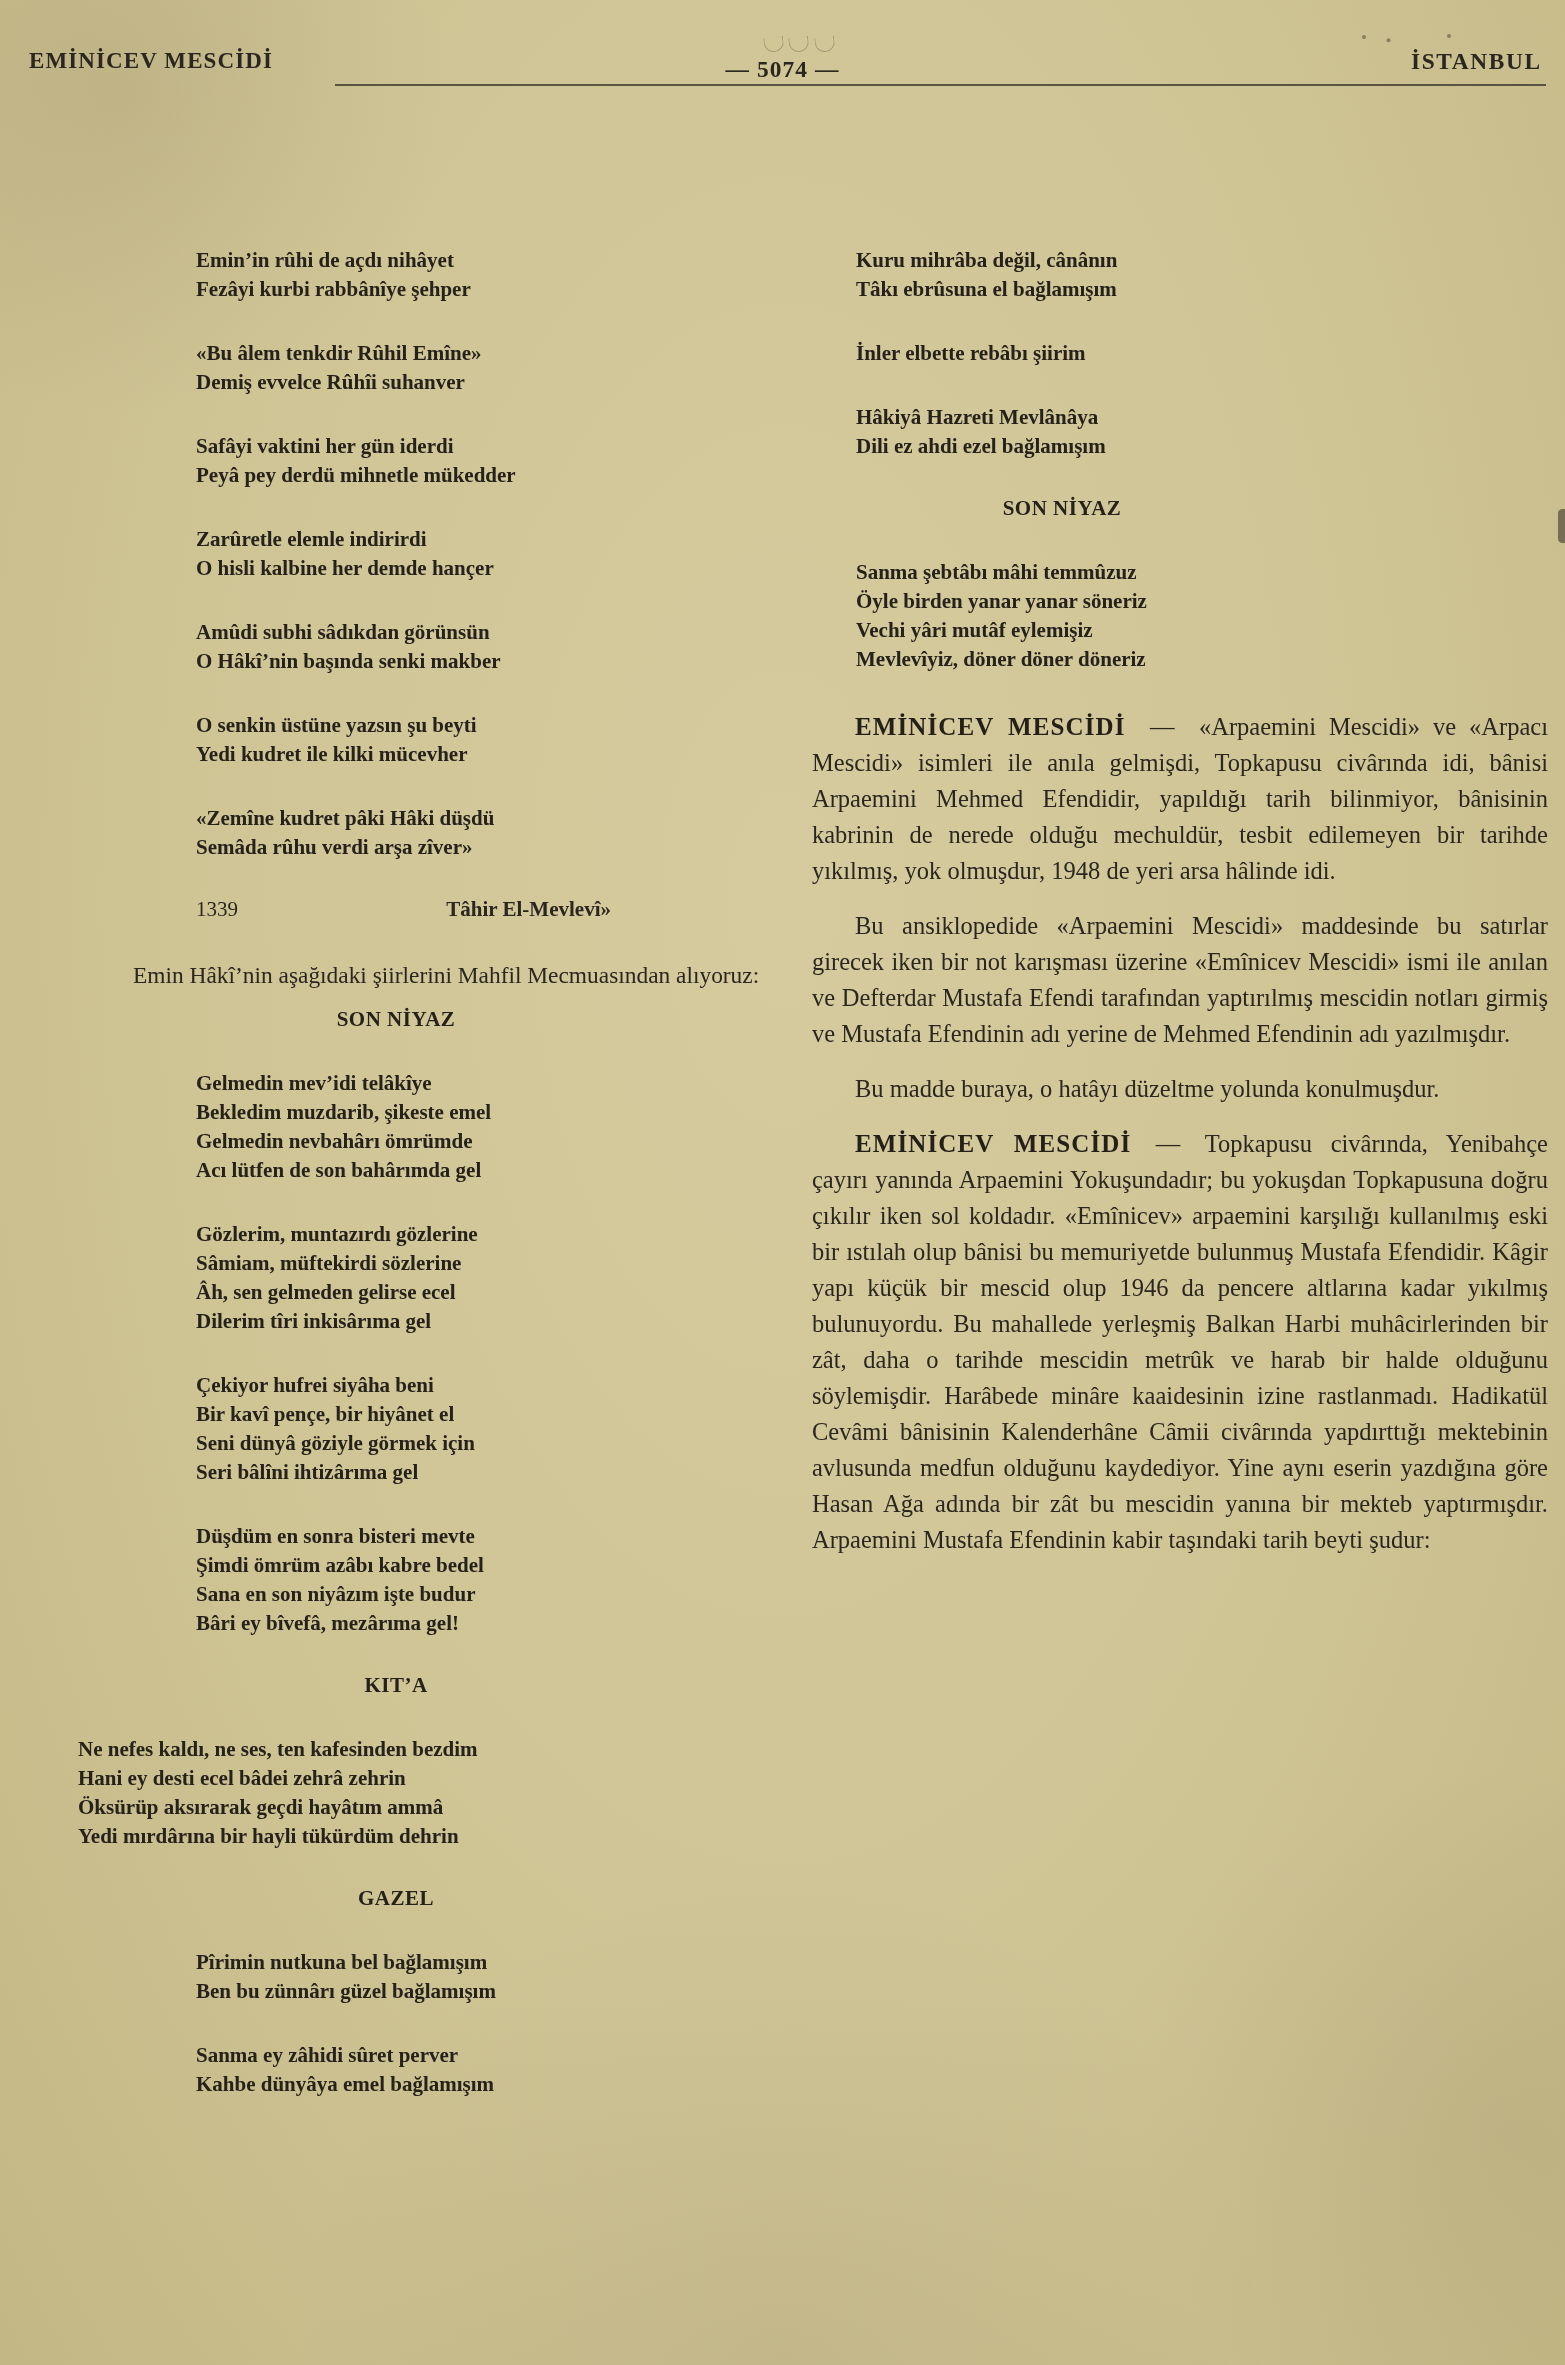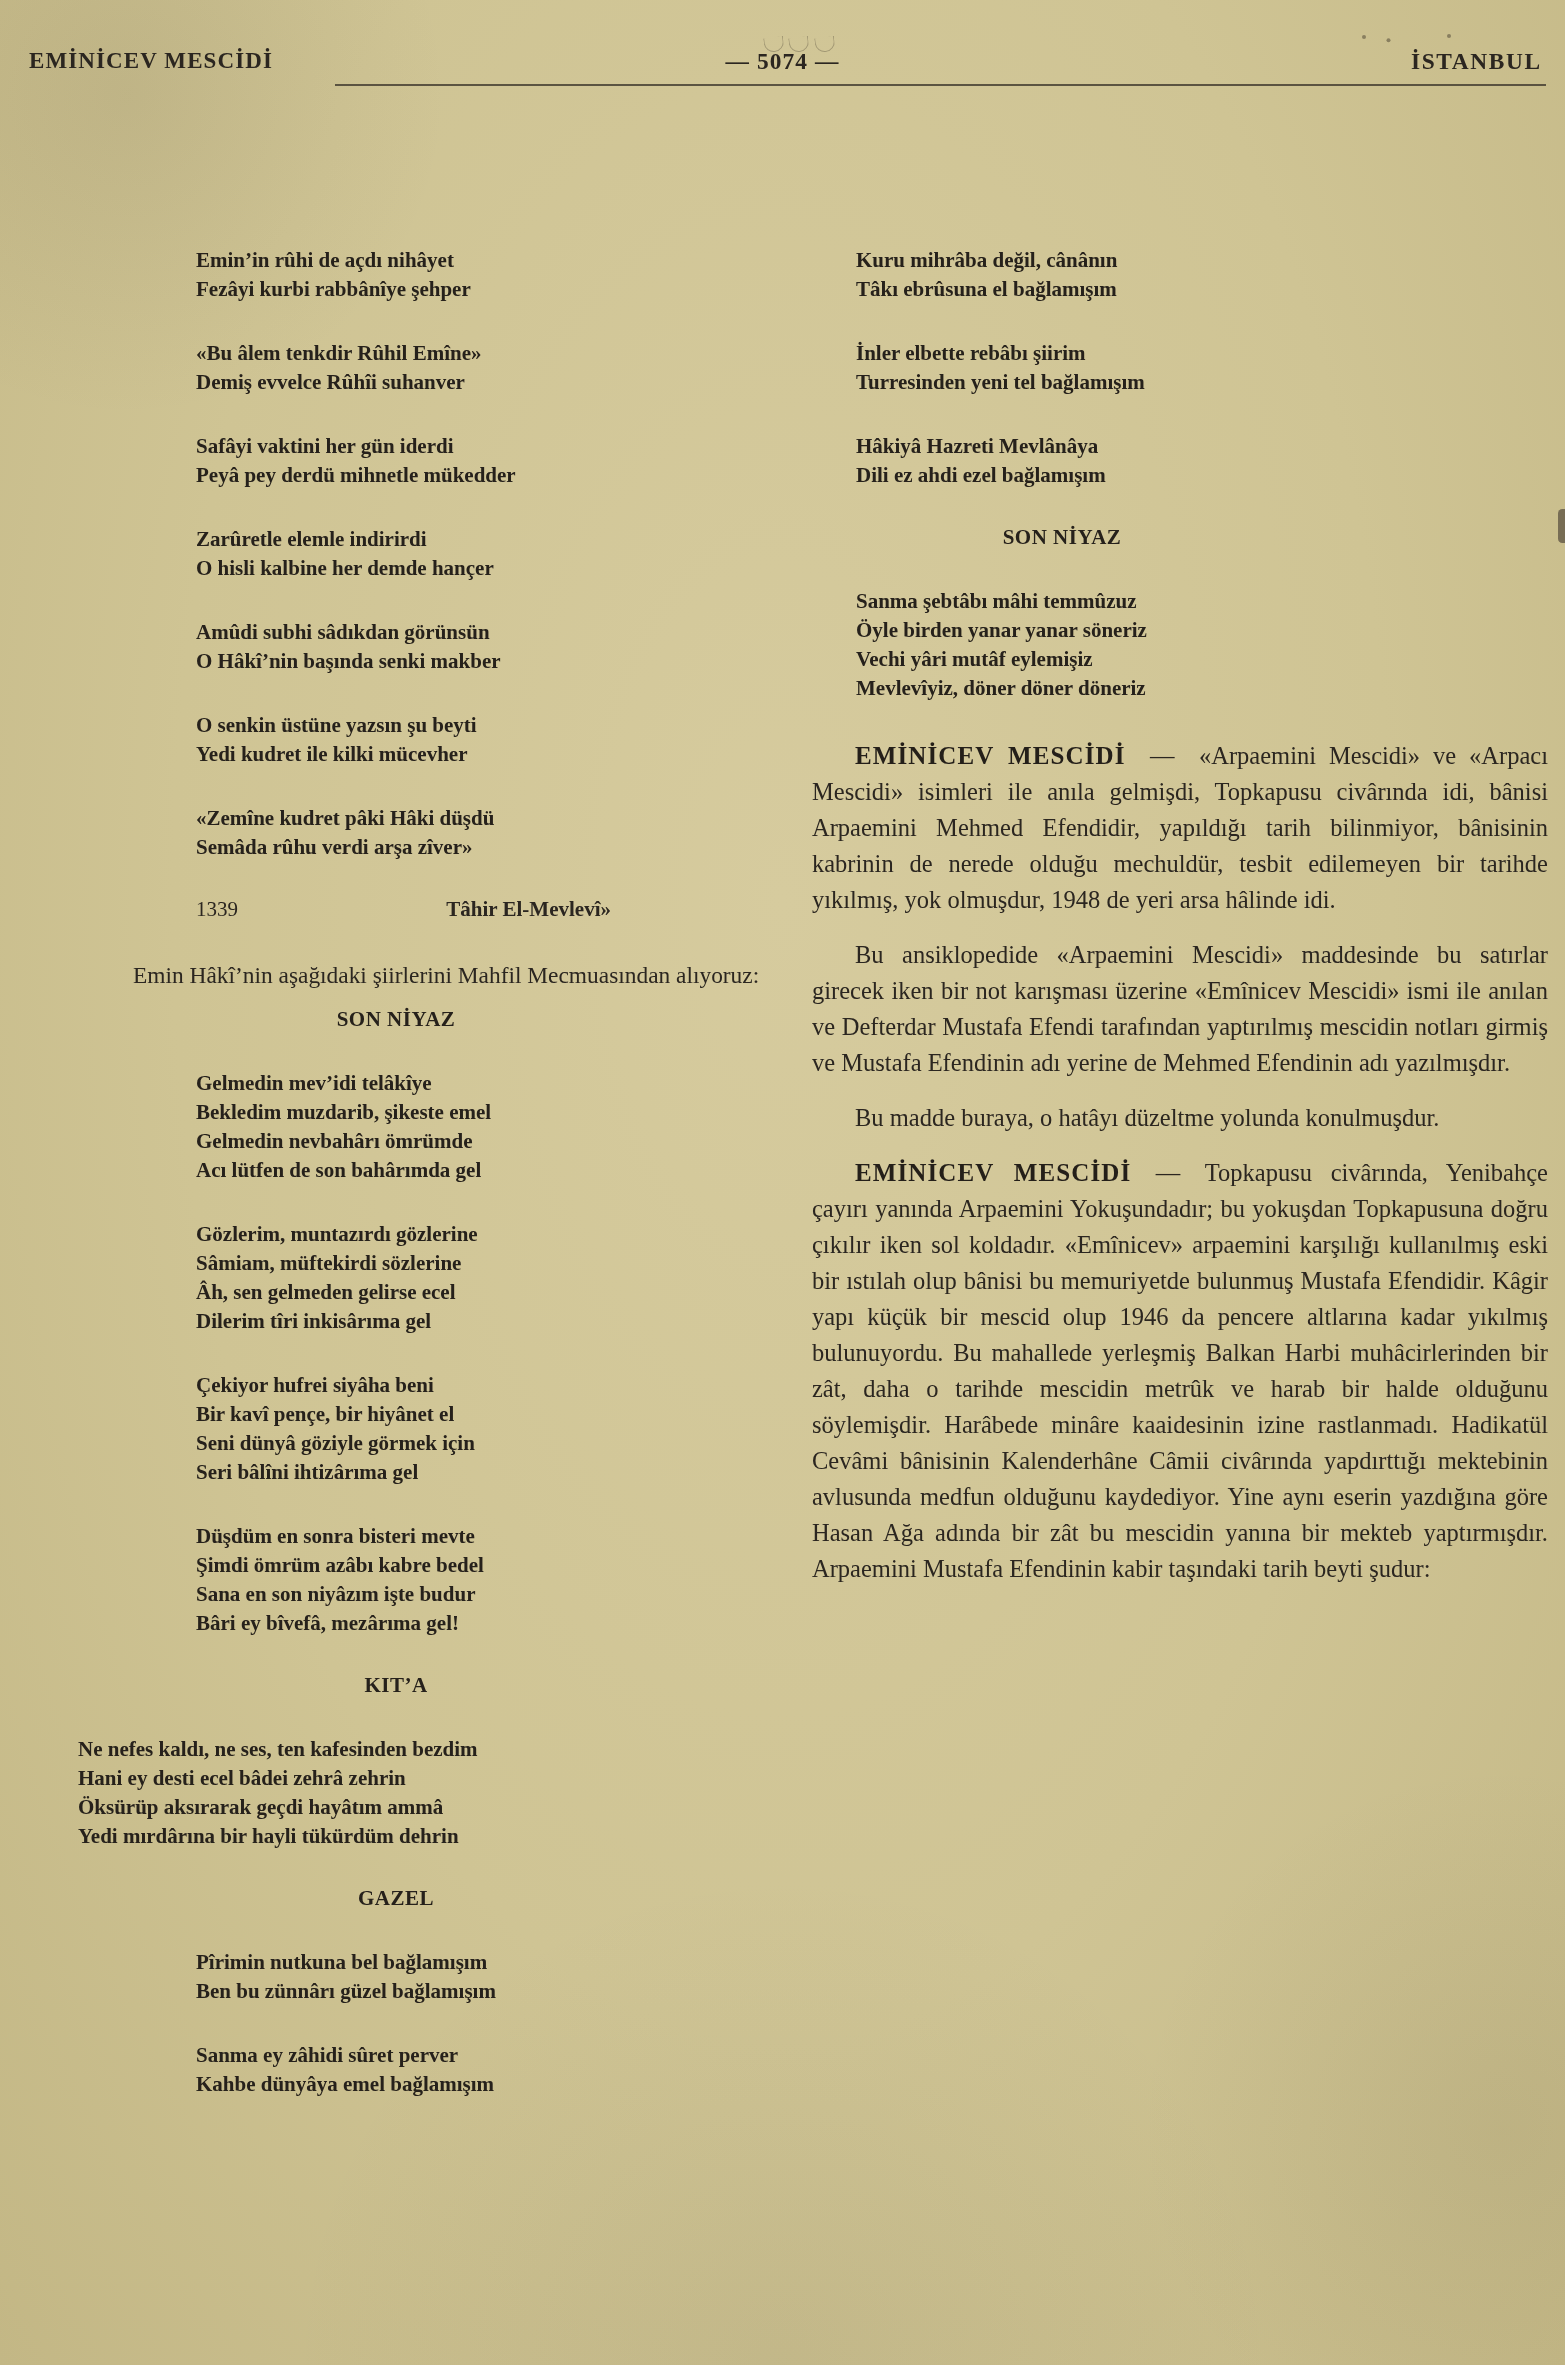--- a/index.html
+++ b/index.html
@@ -10,21 +10,21 @@
     color:#2b2620;
   }
   .page::before{content:"";position:absolute;inset:0;pointer-events:none;
     background:
       radial-gradient(circle at 8% 4%, rgba(90,80,60,.10), transparent 12%),
       radial-gradient(circle at 96% 90%, rgba(90,80,60,.08), transparent 14%),
       radial-gradient(circle at 50% 100%, rgba(60,52,38,.06), transparent 20%);
   }
   .header{position:absolute;top:48px;left:0;width:100%;height:37px;}
   .h-left{position:absolute;left:29px;top:0;font-weight:bold;font-size:23px;letter-spacing:1.1px;}
-  .h-center{position:absolute;left:50%;transform:translateX(-50%);top:0;font-weight:bold;font-size:23.4px;letter-spacing:1.1px;}
+  .h-center{position:absolute;left:50%;transform:translateX(-50%);top:8px;font-weight:bold;font-size:23.4px;letter-spacing:1.1px;}
   .h-right{position:absolute;right:23.4px;top:0;font-weight:bold;font-size:23.4px;letter-spacing:1.6px;}
   .header-rule{position:absolute;top:84px;left:335px;right:19px;height:1.6px;background:#463f33;opacity:.85;}
 
   .pencil{position:absolute;left:764px;top:37px;width:96px;height:19px;opacity:.30;}
   .pencil i{display:inline-block;width:18px;height:14px;border:1.6px solid #3a3226;border-top:none;
     border-radius:0 0 10.6px 10.6px;margin-right:5.3px;transform:rotate(-8deg);}
   .specks{position:absolute;left:1362px;top:35px;width:4.3px;height:4.3px;border-radius:50%;
     background:#3a3226;opacity:.45;box-shadow:24.5px 3.2px 0 #3a3226, 85px -1.1px 0 #3a3226;}
   .edge-mark{position:absolute;right:0;top:509px;width:7.4px;height:34px;
     background:#4a4136;border-radius:4.3px 0 0 4.3px;opacity:.65;}
@@ -141,21 +141,20 @@
         <div class="poem-line">Kahbe dünyâya emel bağlamışım</div>
       </div>
     </div>
   <div class="col col-right">
       <div class="stanza">
         <div class="poem-line">Kuru mihrâba değil, cânânın</div>
         <div class="poem-line">Tâkı ebrûsuna el bağlamışım</div>
       </div>
       <div class="stanza">
         <div class="poem-line">İnler elbette rebâbı şiirim</div>
-        <div class="poem-line">Turresinden yeni tel bağlamışım</div>
       </div>
       <div class="stanza">
         <div class="poem-line">Hâkiyâ Hazreti Mevlânâya</div>
         <div class="poem-line">Dili ez ahdi ezel bağlamışım</div>
       </div>
       <div class="heading">SON NİYAZ</div>
       <div class="stanza">
         <div class="poem-line">Sanma şebtâbı mâhi temmûzuz</div>
         <div class="poem-line">Öyle birden yanar yanar söneriz</div>
         <div class="poem-line">Vechi yâri mutâf eylemişiz</div>

